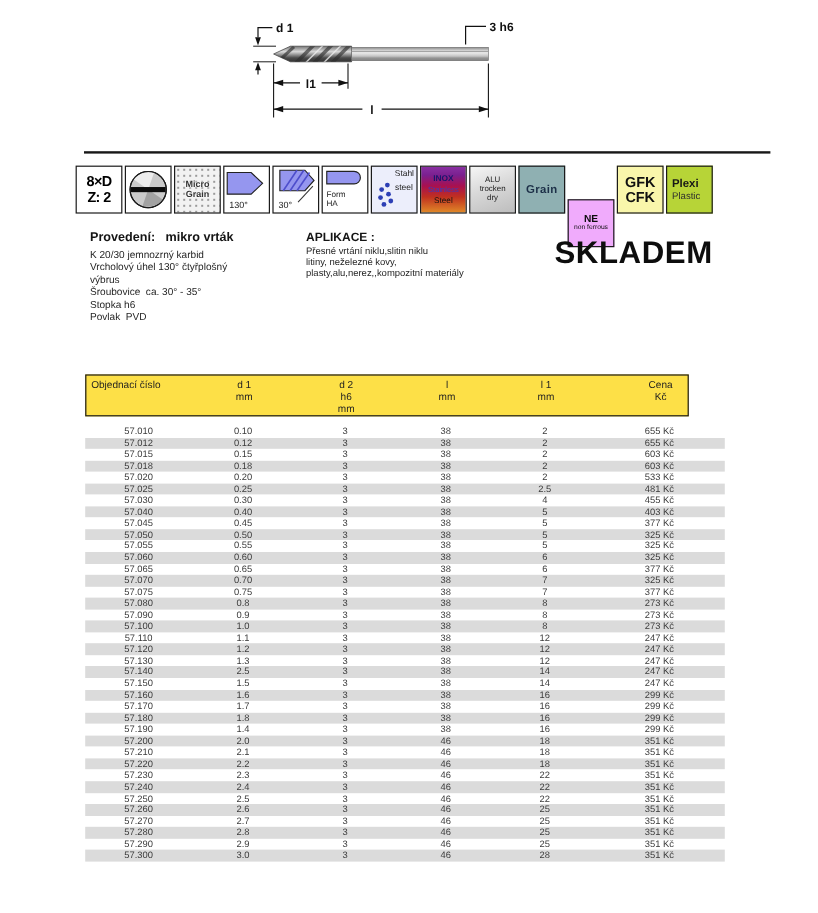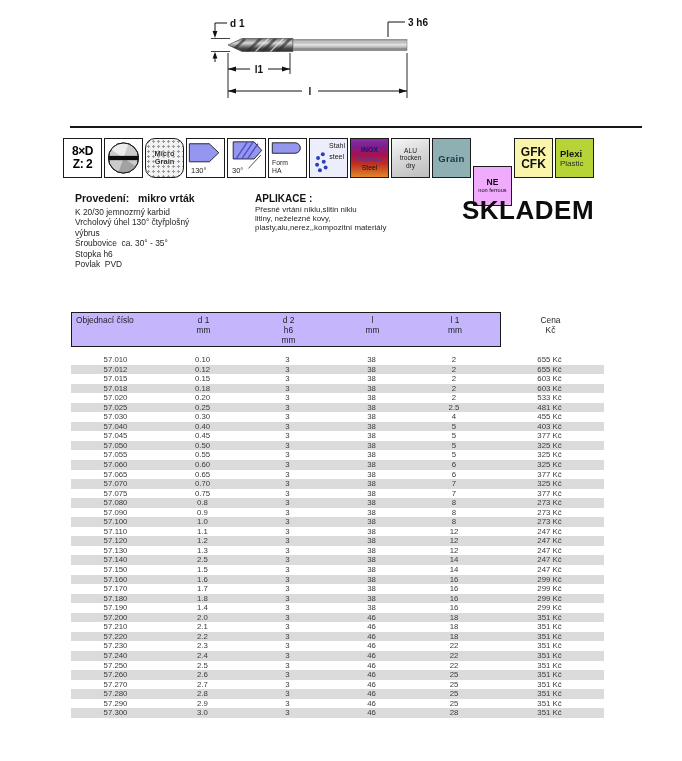--- a/index.html
+++ b/index.html
@@ -11,21 +11,21 @@
 
   
   .rule{position:absolute;left:70px;top:126px;width:572px;height:2px;background:#181818;}
 
   
   .icons{position:absolute;left:63px;top:138px;display:flex;gap:2px;}
   .icon{width:39px;height:40px;border:1px solid #1b1b1b;box-sizing:border-box;position:relative;
         background:#fff;overflow:hidden;flex:none;}
   .icon .ctr{position:absolute;inset:0;display:flex;flex-direction:column;align-items:center;justify-content:center;}
   .i-8xd{font-weight:bold;font-size:12px;line-height:13px;color:#000;letter-spacing:-0.5px;}
-  .i-micro{background:#f2f2f2;background-image:radial-gradient(#9a9a9a 1px,transparent 1.2px);background-size:5px 5px;border-radius:10px;}
+  .i-micro{background:#f2f2f2;background-image:radial-gradient(#9a9a9a 1px,transparent 1.2px);background-size:5px 5px;}
   .i-micro .ctr{font-size:7.5px;line-height:8.5px;color:#333;font-weight:bold;text-shadow:0 0 2px #fff,0 0 2px #fff;}
   .i-angletxt{position:absolute;left:4px;bottom:2px;font-size:7.5px;color:#222;}
   .i-form-txt{position:absolute;left:3px;bottom:3px;font-size:6.8px;line-height:7.5px;color:#222;}
   .i-stahl{background:#eceefb;}
   .i-stahl .t1{position:absolute;right:2px;top:3px;font-size:7px;color:#222;}
   .i-stahl .t2{position:absolute;right:3px;top:14px;font-size:7px;color:#222;}
   .i-inox{background:linear-gradient(180deg,#8a30a2 0%,#7a2090 18%,#a81050 42%,#c03020 66%,#e08828 100%);}
   .i-inox .ctr{line-height:9px;}
   .i-inox .l1{font-size:7px;font-weight:bold;color:#16166e;}
   .i-inox .l2{font-size:6.3px;color:#3a3ac0;}
@@ -44,21 +44,21 @@
   .prov{position:absolute;left:75px;top:192px;width:185px;}
   .prov .title{font-size:10.5px;font-weight:bold;color:#141414;white-space:pre;margin-bottom:3px;}
   .prov .line{font-size:8.4px;line-height:10.4px;color:#262626;white-space:pre;}
   .apl{position:absolute;left:255px;top:193px;width:205px;}
   .apl .title{font-size:10px;font-weight:bold;color:#141414;margin-bottom:1px;}
   .apl .line{font-size:7.9px;line-height:9px;color:#262626;white-space:pre;}
   .stock{position:absolute;left:462px;top:195px;font-size:26px;font-weight:bold;color:#0d0d0d;letter-spacing:0.5px;}
 
   
   .table{position:absolute;left:71px;top:312px;width:533px;}
-  .thead{box-sizing:border-box;width:430px;height:35px;background:#c4b5fd;border:1px solid #1a1a1a;
+  .thead{box-sizing:border-box;width:503px;height:35px;background:#fde047;border:1px solid #1a1a1a;
          display:grid;grid-template-columns:89px 85px 85px 83px 82px 109px;}
   .hcell{text-align:center;padding-top:2px;}
   .hcell.first{text-align:left;padding-left:4px;}
   .hcell div{font-size:8.4px;line-height:10px;color:#1f1f1f;}
   .rows{position:absolute;left:0;top:43px;width:533px;}
   .trow{display:grid;grid-template-columns:89px 85px 85px 83px 82px 109px;height:9.55px;}
   .trow:nth-child(even){background:#dbdbdb;}
   .tcell{font-size:7.8px;line-height:9.55px;text-align:center;color:#3b3b3b;white-space:nowrap;}
 </style>
 </head>

